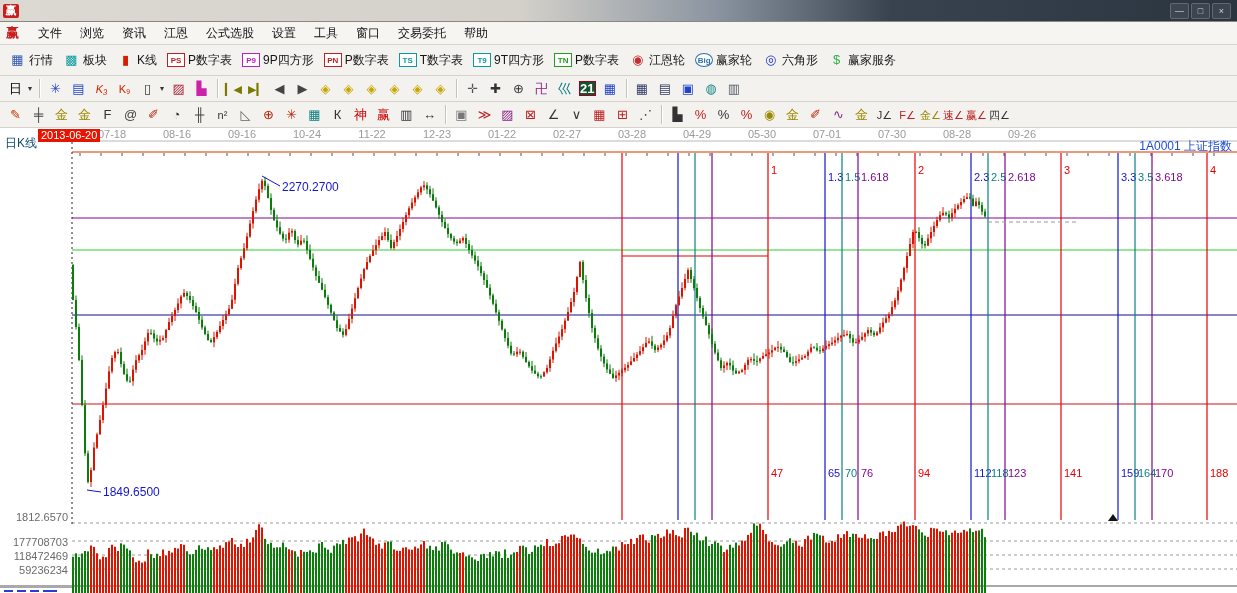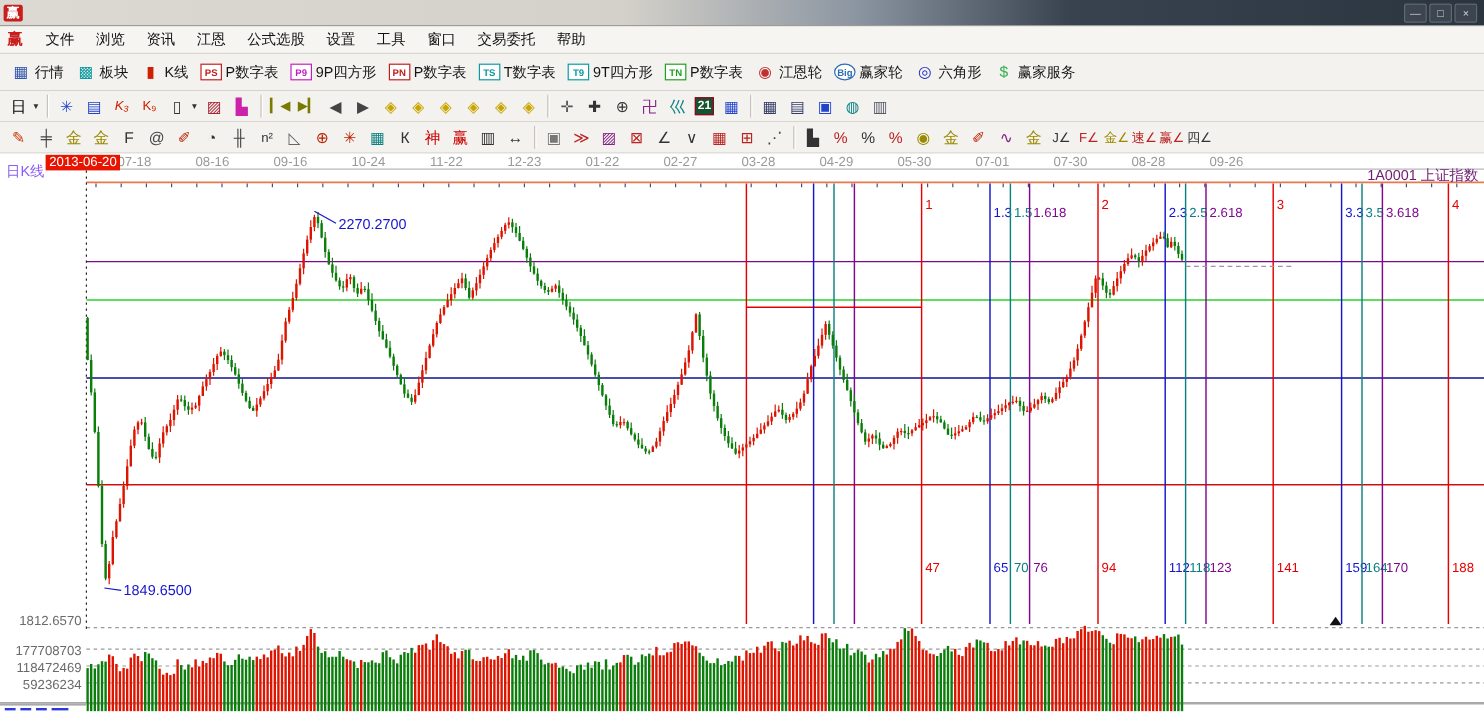--- a/index.html
+++ b/index.html
@@ -24,31 +24,31 @@
   .tb1{height:31px;padding-left:4px;}
   .tb2{height:26px;padding-left:4px;}
   .tb3{height:26px;padding-left:4px;}
   .tbtn{display:flex;align-items:center;gap:3px;padding:0 5px;height:22px;font-size:12px;color:#151515;white-space:nowrap;}
   .tb2 .tbtn,.tb3 .tbtn{padding:0 3px;}
   .ico{width:17px;height:16px;display:flex;align-items:center;justify-content:center;font-size:13px;line-height:16px;}
   .ico.small{font-size:11px;}
   .bdg{min-width:14px;height:12px;padding:0 1px;border:1px solid;font-size:8px;font-weight:bold;
     display:flex;align-items:center;justify-content:center;background:#fff;}
   .bdg.round{border-radius:50%;width:14px;}
-  .cal{min-width:14px;height:13px;background:#14532d;color:#fff;font-size:10px;font-weight:bold;
+  .cal{min-width:14px;height:13px;background:#14532d;color:#fff;font-size:13px;font-weight:bold;
     display:flex;align-items:center;justify-content:center;border:1px solid #902;}
   .caret{font-size:8px;color:#333;margin-left:1px;}
   .sep{width:1px;height:19px;background:#c6c3bd;box-shadow:1px 0 0 #fff;margin:0 4px;}
   
   .chart-wrap{position:relative;width:1237px;height:465px;background:#fff;}
   .chart-wrap svg{position:absolute;left:0;top:0;}
-  .period-label{position:absolute;left:5px;top:7px;font-size:12px;color:#8b5cf6;}
+  .period-label{position:absolute;left:5px;top:7px;font-size:12px;color:#0c4a6e;}
   .date-badge{position:absolute;left:38px;top:1px;height:13px;line-height:13px;padding:0 3px;
     background:#e81400;color:#fff;font-size:11px;}
-  .symbol-label{position:absolute;right:5px;top:10px;font-size:12px;color:#701a75;}
+  .symbol-label{position:absolute;right:5px;top:10px;font-size:12px;color:#1d4ed8;}
   .gutter-strip{position:absolute;left:0;top:458px;width:72px;height:7px;background:#fff;border-top:2px solid #a9a9a9;
     display:flex;gap:4px;padding:2px 0 0 4px;box-sizing:border-box;}
   .gutter-strip i{display:block;width:9px;height:3px;border-top:2px solid #2b3bd6;}
 </style>
 </head>
 <body>
 
 <div class="titlebar">
   <div class="app-ico">赢</div>
   <div class="win-ctrls">

